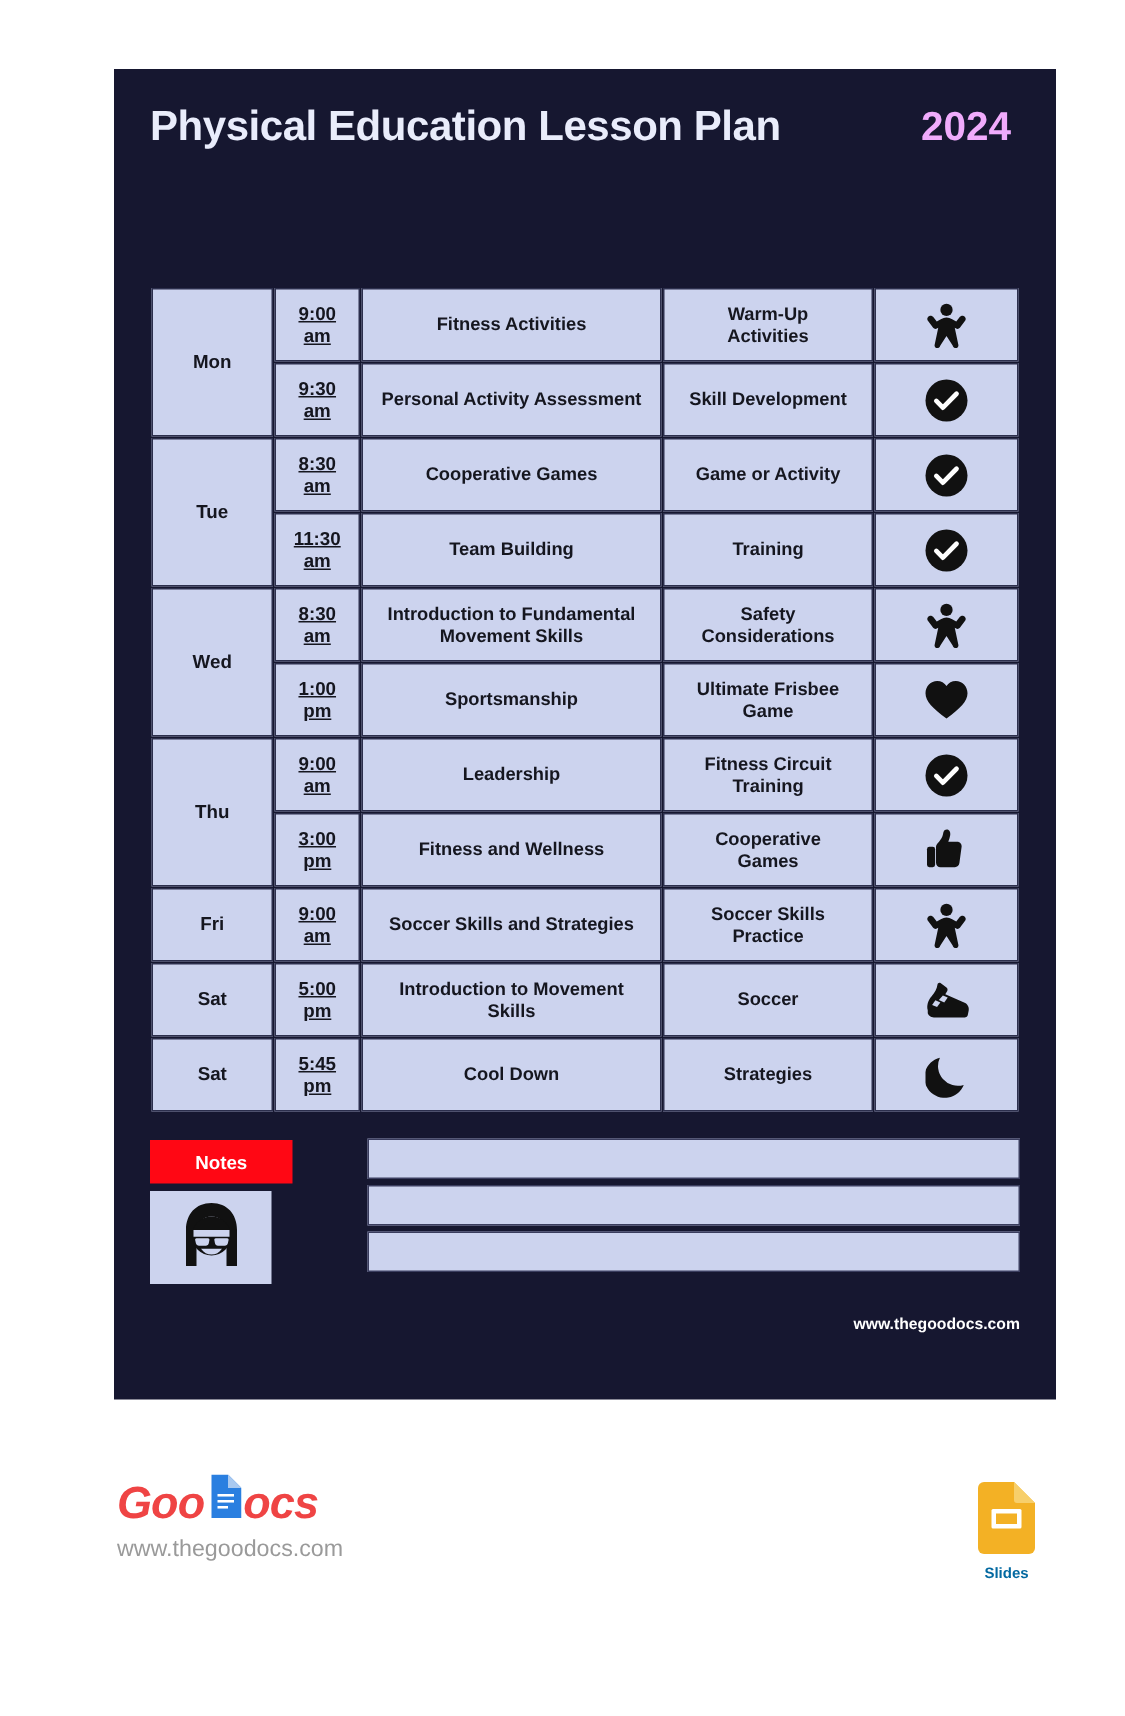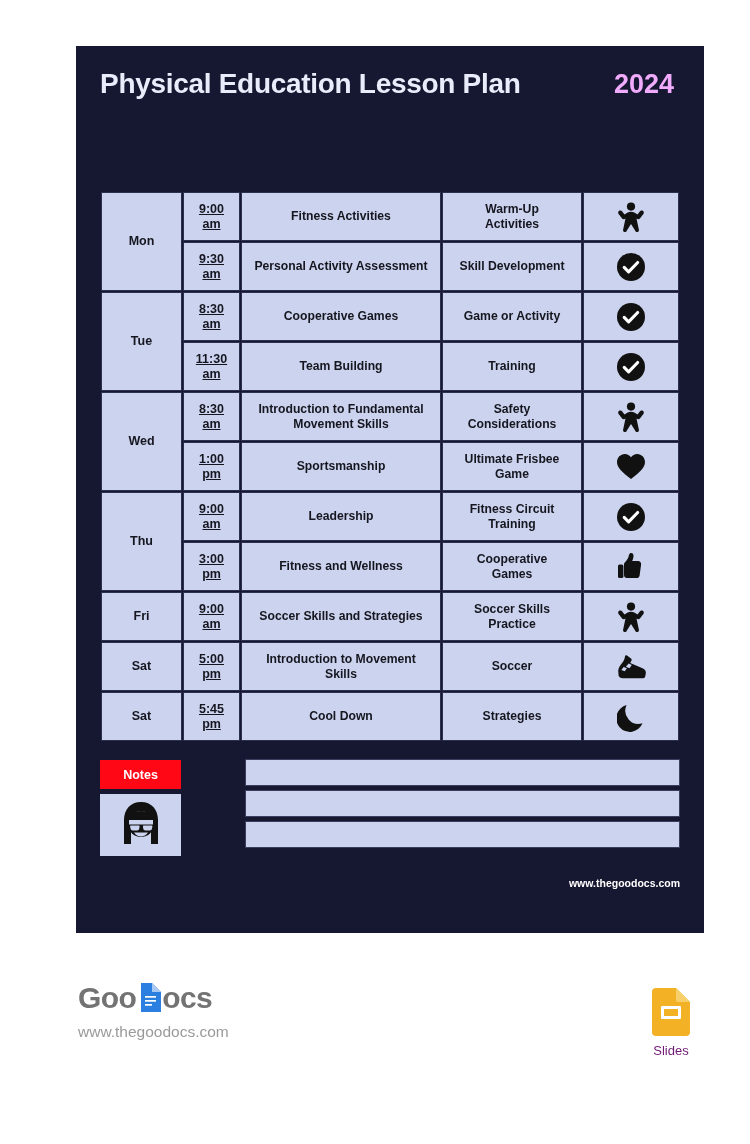--- a/index.html
+++ b/index.html
@@ -84,21 +84,21 @@
   .grid td.act  { width: 140px; }
   .grid td.skill{ width: 96px; padding: 2px; }
   .grid tr { height: 49px; }
 
   .skill-ico { display: flex; align-items: center; justify-content: center; height: 100%; }
   .skill-ico svg { display: block; }
 
   
   .notes-badge {
     position: absolute; left: 24px; top: 714px;
-    width: 81px; height: 29px;
+    width: 95px; height: 29px;
     background: #ff0714; color: #fff;
     font-size: 12.5px; font-weight: 700;
     display: flex; align-items: center; justify-content: center;
   }
   .avatar-box {
     position: absolute; left: 24px; top: 748px;
     width: 81px; height: 62px;
     background: #ccd3ee;
     display: flex; align-items: center; justify-content: center;
   }
@@ -121,35 +121,35 @@
   }
   .site-text {
     position: absolute; right: 24px; top: 831px;
     font-size: 10.5px; font-weight: 700;
     color: #ffffff;
   }
 
   
   .logo-wrap { position: absolute; left: 78px; top: 983px; }
   .logo-text {
-    font-size: 30px; font-weight: 700; color: #737373;
+    font-size: 30px; font-weight: 700; color: #ef4444;
     letter-spacing: -0.6px; line-height: 1;
-    display: flex; align-items: flex-start;
+    display: flex; align-items: flex-end; font-style: italic;
   }
   .logo-doc { display: inline-block; margin: 0 1px 0 2px; }
   .logo-url {
     margin-top: 6px;
     font-size: 15.5px; color: #9a9a9a; font-weight: 400;
   }
 
   .slides-wrap {
     position: absolute; left: 648px; top: 988px;
     width: 46px; text-align: center;
   }
-  .slides-label { font-size: 13px; color: #701a75; margin-top: 3px; }
+  .slides-label { font-size: 10px; color: #0369a1; margin-top: 3px; font-weight: bold; }
 </style>
 </head>
 <body>
 
 <div class="page">
 
   <div class="poster">
 
     <div class="title-row">
       <div class="title">Physical Education Lesson Plan</div>

